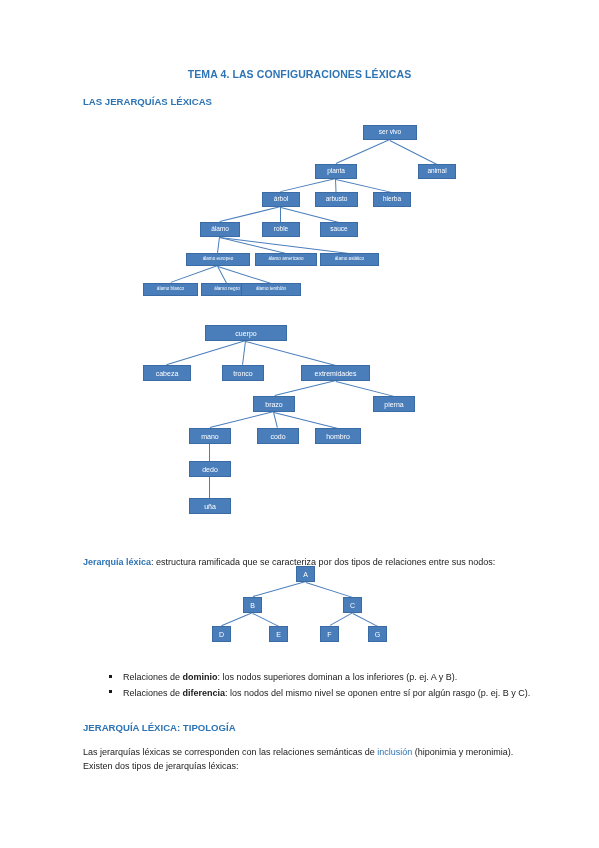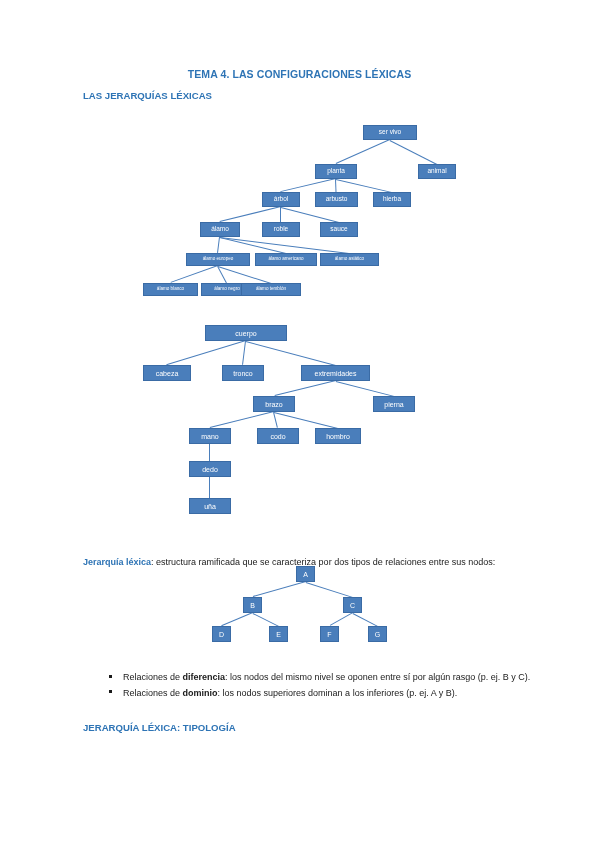--- a/index.html
+++ b/index.html
@@ -50,21 +50,21 @@
     transform-origin:0 0;z-index:1;
   }
 </style>
 </head>
 <body>
 
 <div class="page">
 
   <div class="doc-title">TEMA 4. LAS CONFIGURACIONES LÉXICAS</div>
 
-  <div class="section-head" style="top:90px;">LAS JERARQUÍAS LÉXICAS</div>
+  <div class="section-head" style="top:96px;">LAS JERARQUÍAS LÉXICAS</div>
 
   <div class="tree" id="tree-ser-vivo">
       <div class="edge" style="left: 390px; top: 140px; width: 59.0931px; transform: rotate(156.038deg);"></div>
       <div class="edge" style="left: 390px; top: 140px; width: 52.7731px; transform: rotate(27.0506deg);"></div>
       <div class="edge" style="left: 336px; top: 179px; width: 56.5155px; transform: rotate(166.701deg);"></div>
       <div class="edge" style="left: 336px; top: 179px; width: 13.0096px; transform: rotate(87.7974deg);"></div>
       <div class="edge" style="left: 336px; top: 179px; width: 57.4891px; transform: rotate(13.0693deg);"></div>
       <div class="edge" style="left: 281px; top: 207px; width: 62.8172px; transform: rotate(166.185deg);"></div>
       <div class="edge" style="left: 281px; top: 207px; width: 15px; transform: rotate(90deg);"></div>
       <div class="edge" style="left: 281px; top: 207px; width: 59.9083px; transform: rotate(14.5002deg);"></div>
@@ -129,24 +129,27 @@
       <div class="node" style="left: 368px; top: 626px; width: 19px; height: 16px; font-size: 7px;">G</div>
     </div>
 
   <div class="para" style="top:541px;margin-top:14px;">
     <span class="kw">Jerarquía léxica</span><span>: estructura ramificada que se caracteriza por dos tipos de relaciones entre sus nodos:</span>
   </div>
 
   <ul class="bullets" style="top:670px;">
     <li>
       <span class="dot"></span>
-      <span>Relaciones de </span><b>diferencia</b><span>: los nodos del mismo nivel se oponen entre sí por algún rasgo (p. ej. B y C).</span>
+      <span>Relaciones de </span><b>dominio</b><span>: los nodos superiores dominan a los inferiores (p. ej. A y B).</span>
     </li>
     <li>
       <span class="dot"></span>
-      <span>Relaciones de </span><b>dominio</b><span>: los nodos superiores dominan a los inferiores (p. ej. A y B).</span>
+      <span>Relaciones de </span><b>diferencia</b><span>: los nodos del mismo nivel se oponen entre sí por algún rasgo (p. ej. B y C).</span>
     </li>
   </ul>
 
   <div class="section-head" style="top:722px;">JERARQUÍA LÉXICA: TIPOLOGÍA</div>
 
+  <div class="para" style="top:745px;">
+    <span>Las jerarquías léxicas se corresponden con las relaciones semánticas de </span><span class="kw-plain">inclusión</span><span> (hiponimia y meronimia). Existen dos tipos de jerarquías léxicas:</span>
+  </div>
 
 </div>
 
 </body></html>

